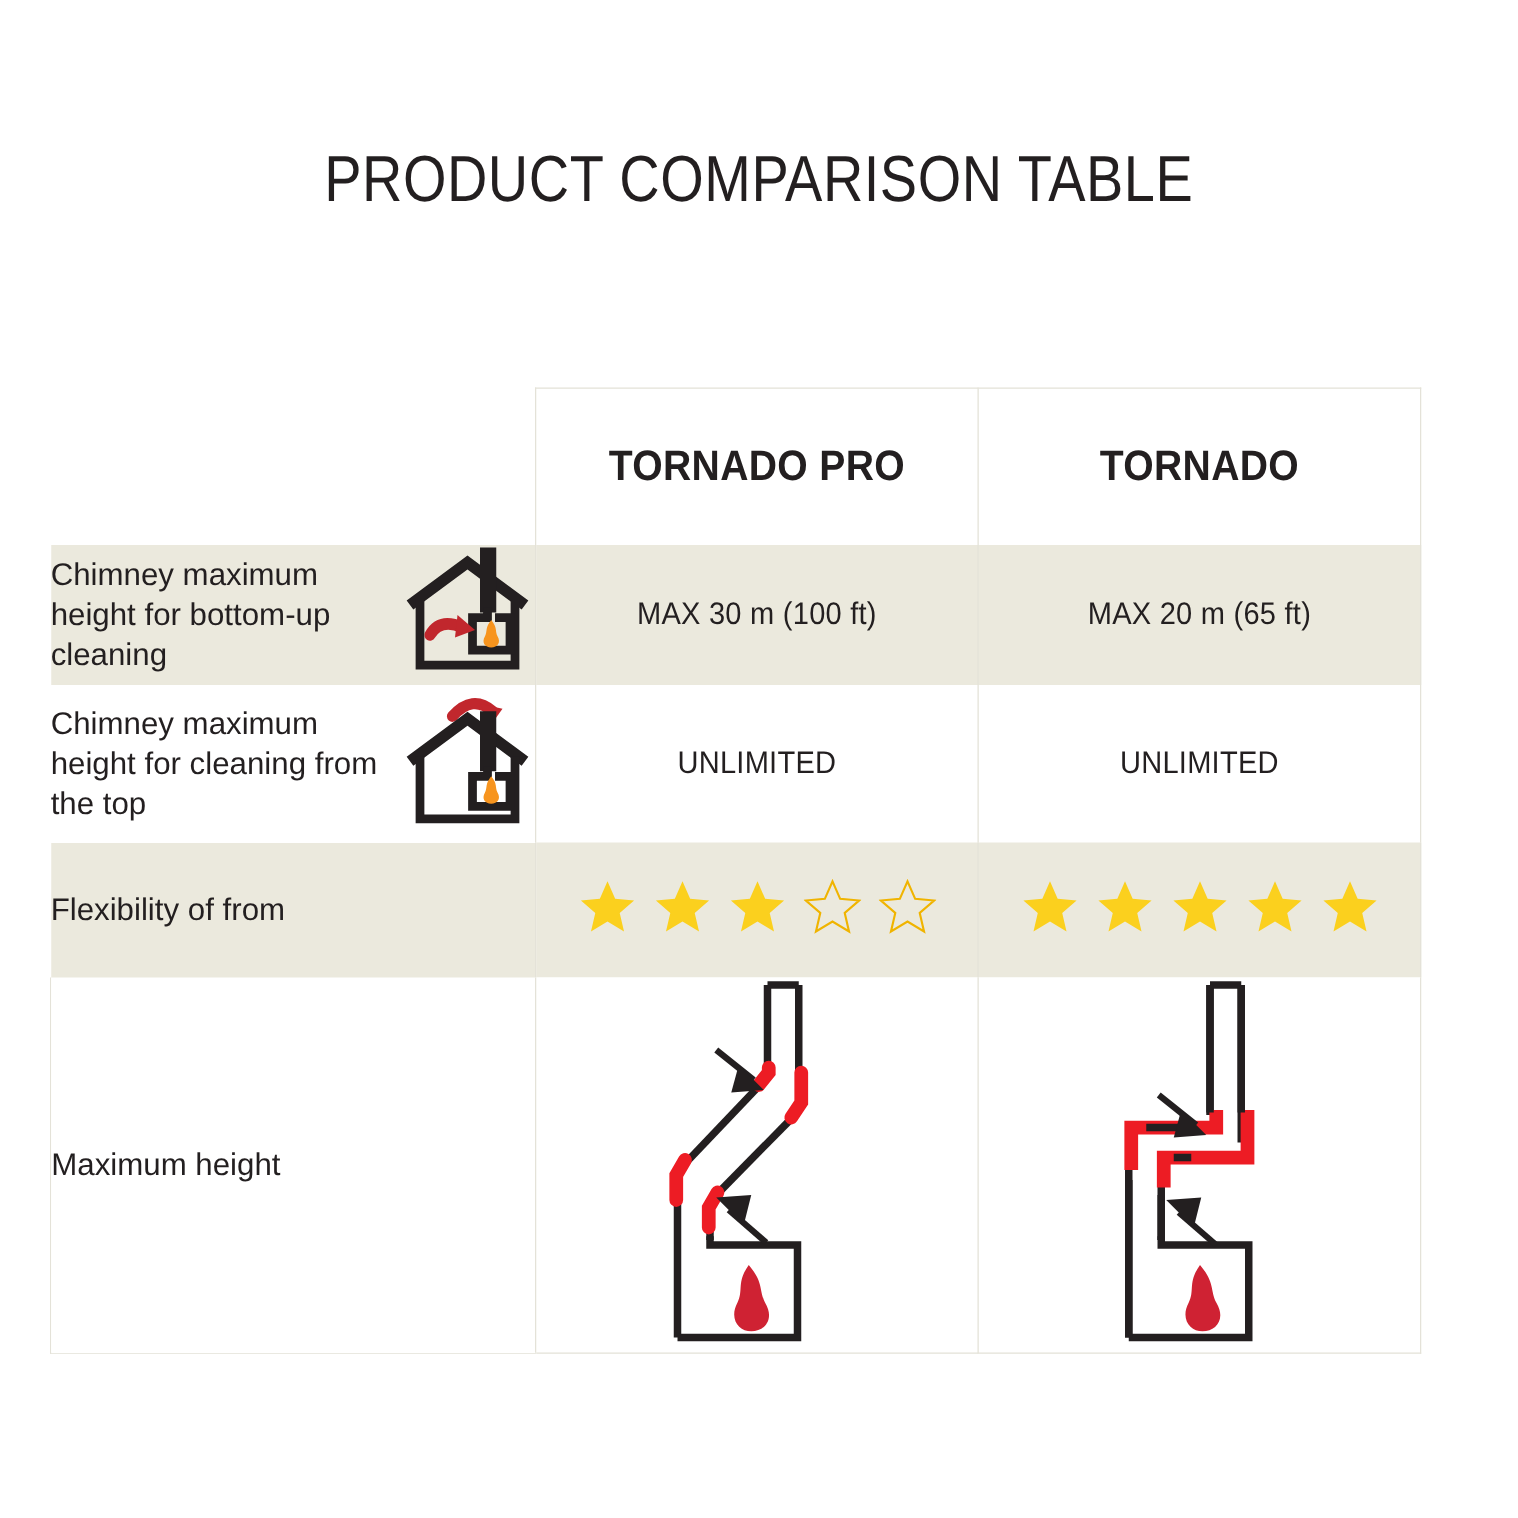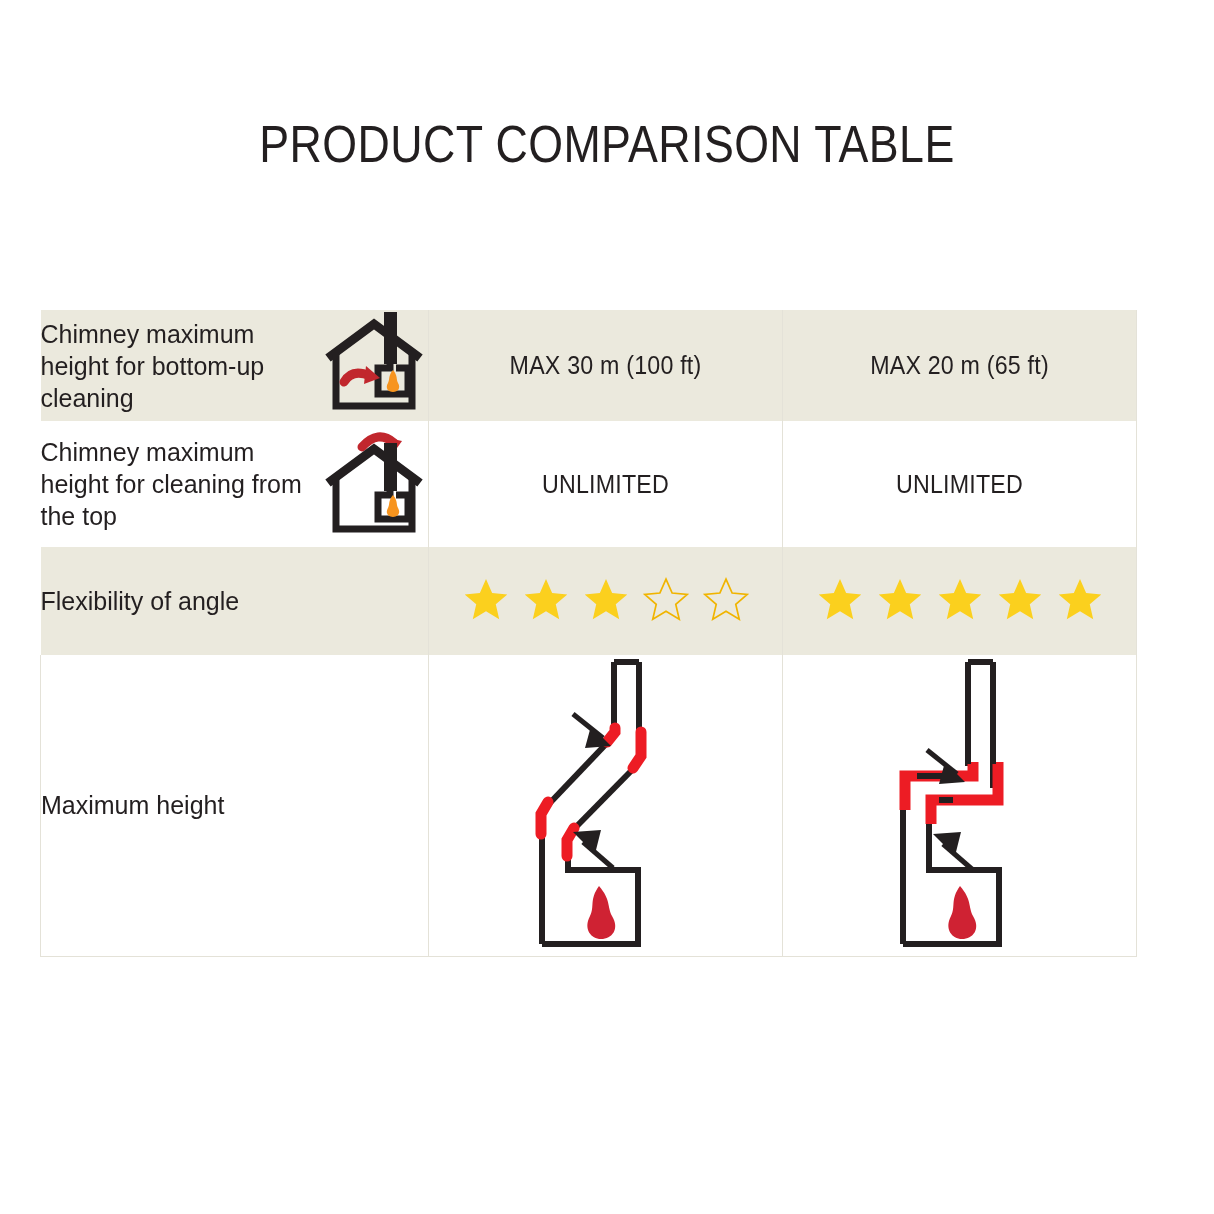--- a/index.html
+++ b/index.html
@@ -140,20 +140,29 @@
 
 <div class="comparison-table">
   <table class="ctable">
     <colgroup>
       <col class="col-label">
       <col class="col-prod">
       <col class="col-prod">
     </colgroup>
     <tbody>
 
+      <tr class="row-header">
+        <td class="transparent"></td>
+        <td class="white-bg bordered">
+          <div class="head-title">TORNADO PRO</div>
+        </td>
+        <td class="white-bg bordered">
+          <div class="head-title">TORNADO</div>
+        </td>
+      </tr>
 
       <tr class="row-1">
         <td class="cell-label beige">
           <div class="label-row-inner">
             <span class="label-text">Chimney maximum height for bottom-up cleaning</span>
             <span class="house-icon">
               <svg width="104" height="104" viewBox="0 0 104 104">
 
                 <path d="M6 48 L52 14 L98 48" fill="none" stroke="#231f20" stroke-width="9"></path>
                 <path d="M14 44 L14 96 L90 96 L90 44" fill="none" stroke="#231f20" stroke-width="7"></path>
@@ -201,21 +210,21 @@
         <td class="white-bg bordered">
           <div class="cell-value">UNLIMITED</div>
         </td>
         <td class="white-bg bordered">
           <div class="cell-value">UNLIMITED</div>
         </td>
       </tr>
 
       <tr class="row-3">
         <td class="cell-label beige">
-          <span class="label-text">Flexibility of angle</span>
+          <span class="label-text">Flexibility of from</span>
         </td>
         <td class="beige bordered">
           <div class="stars">
             <span>
               <svg width="46" height="46" viewBox="0 0 24 24">
                   <polygon points="12,1.6 15.2,8.9 23.1,9.6 17.1,14.8 18.9,22.5 12,18.4 5.1,22.5 6.9,14.8 0.9,9.6 8.8,8.9" fill="#fbd01e"></polygon>
                 </svg>
             </span>
             <span>
               <svg width="46" height="46" viewBox="0 0 24 24">

